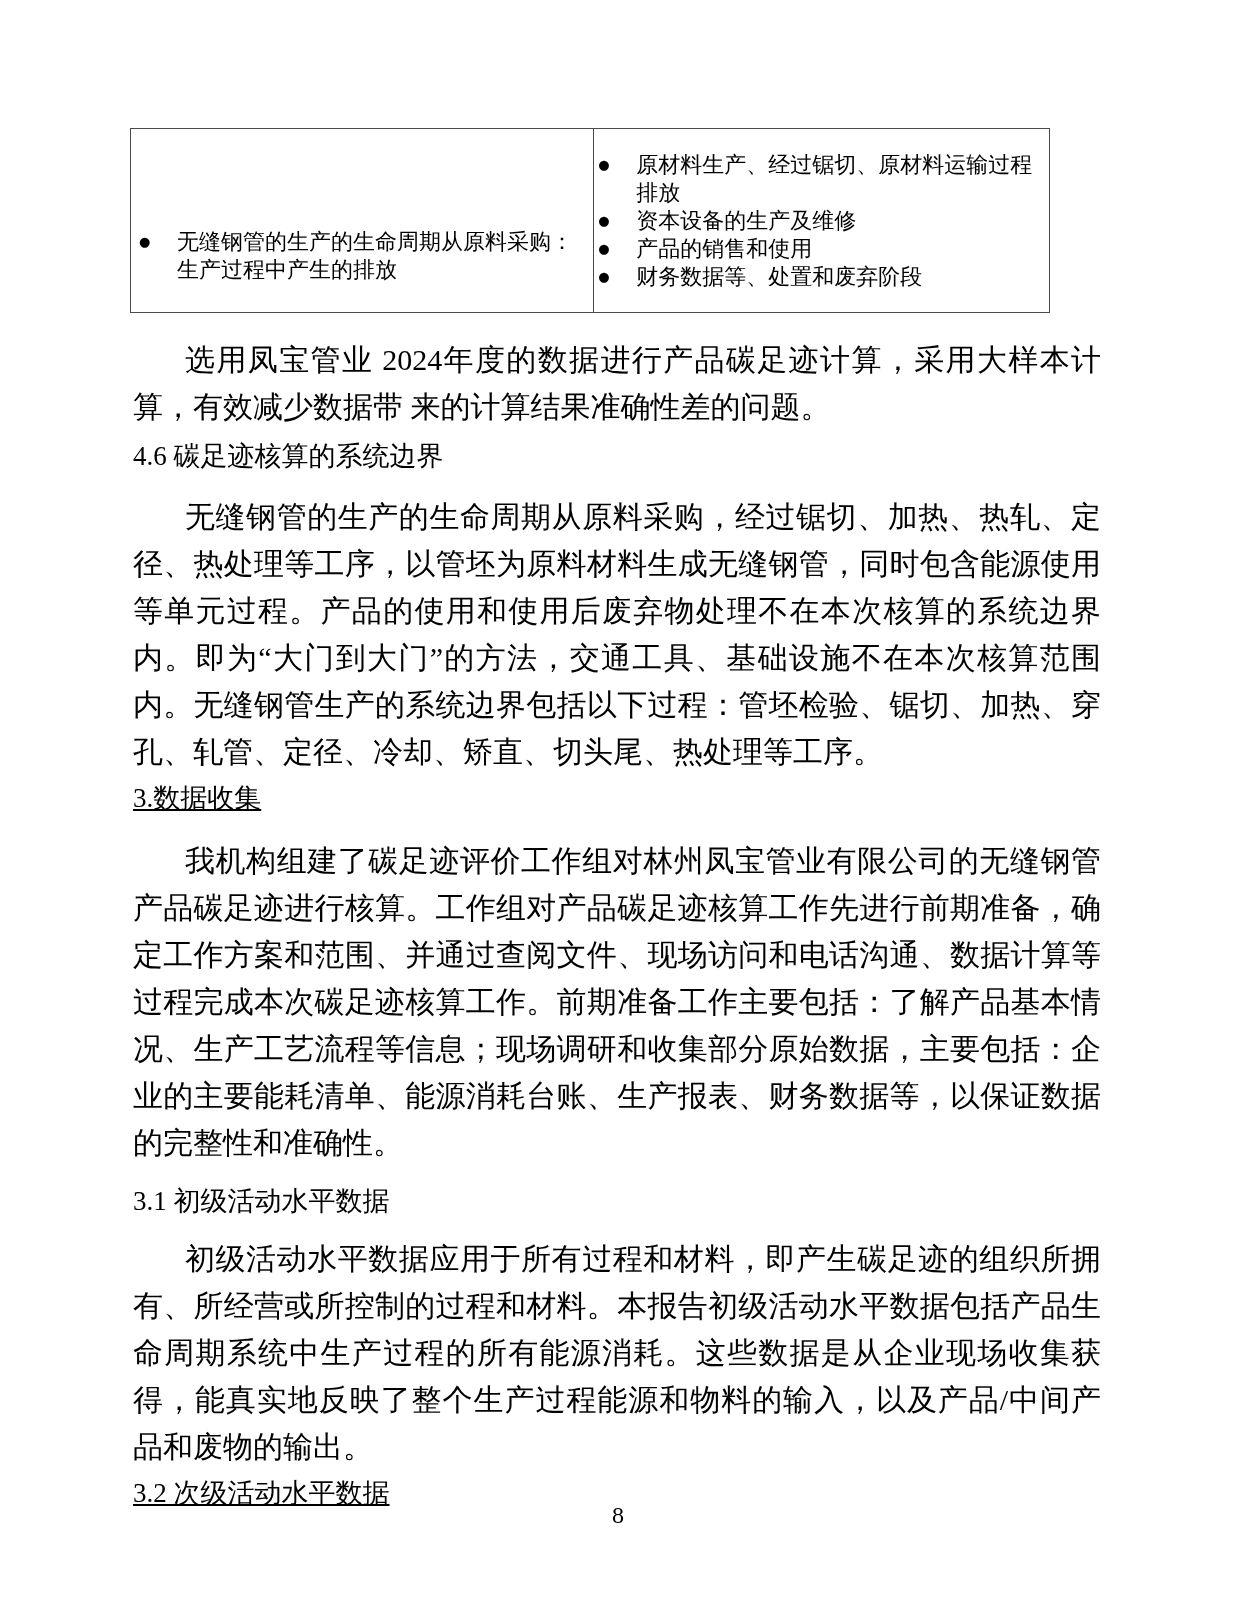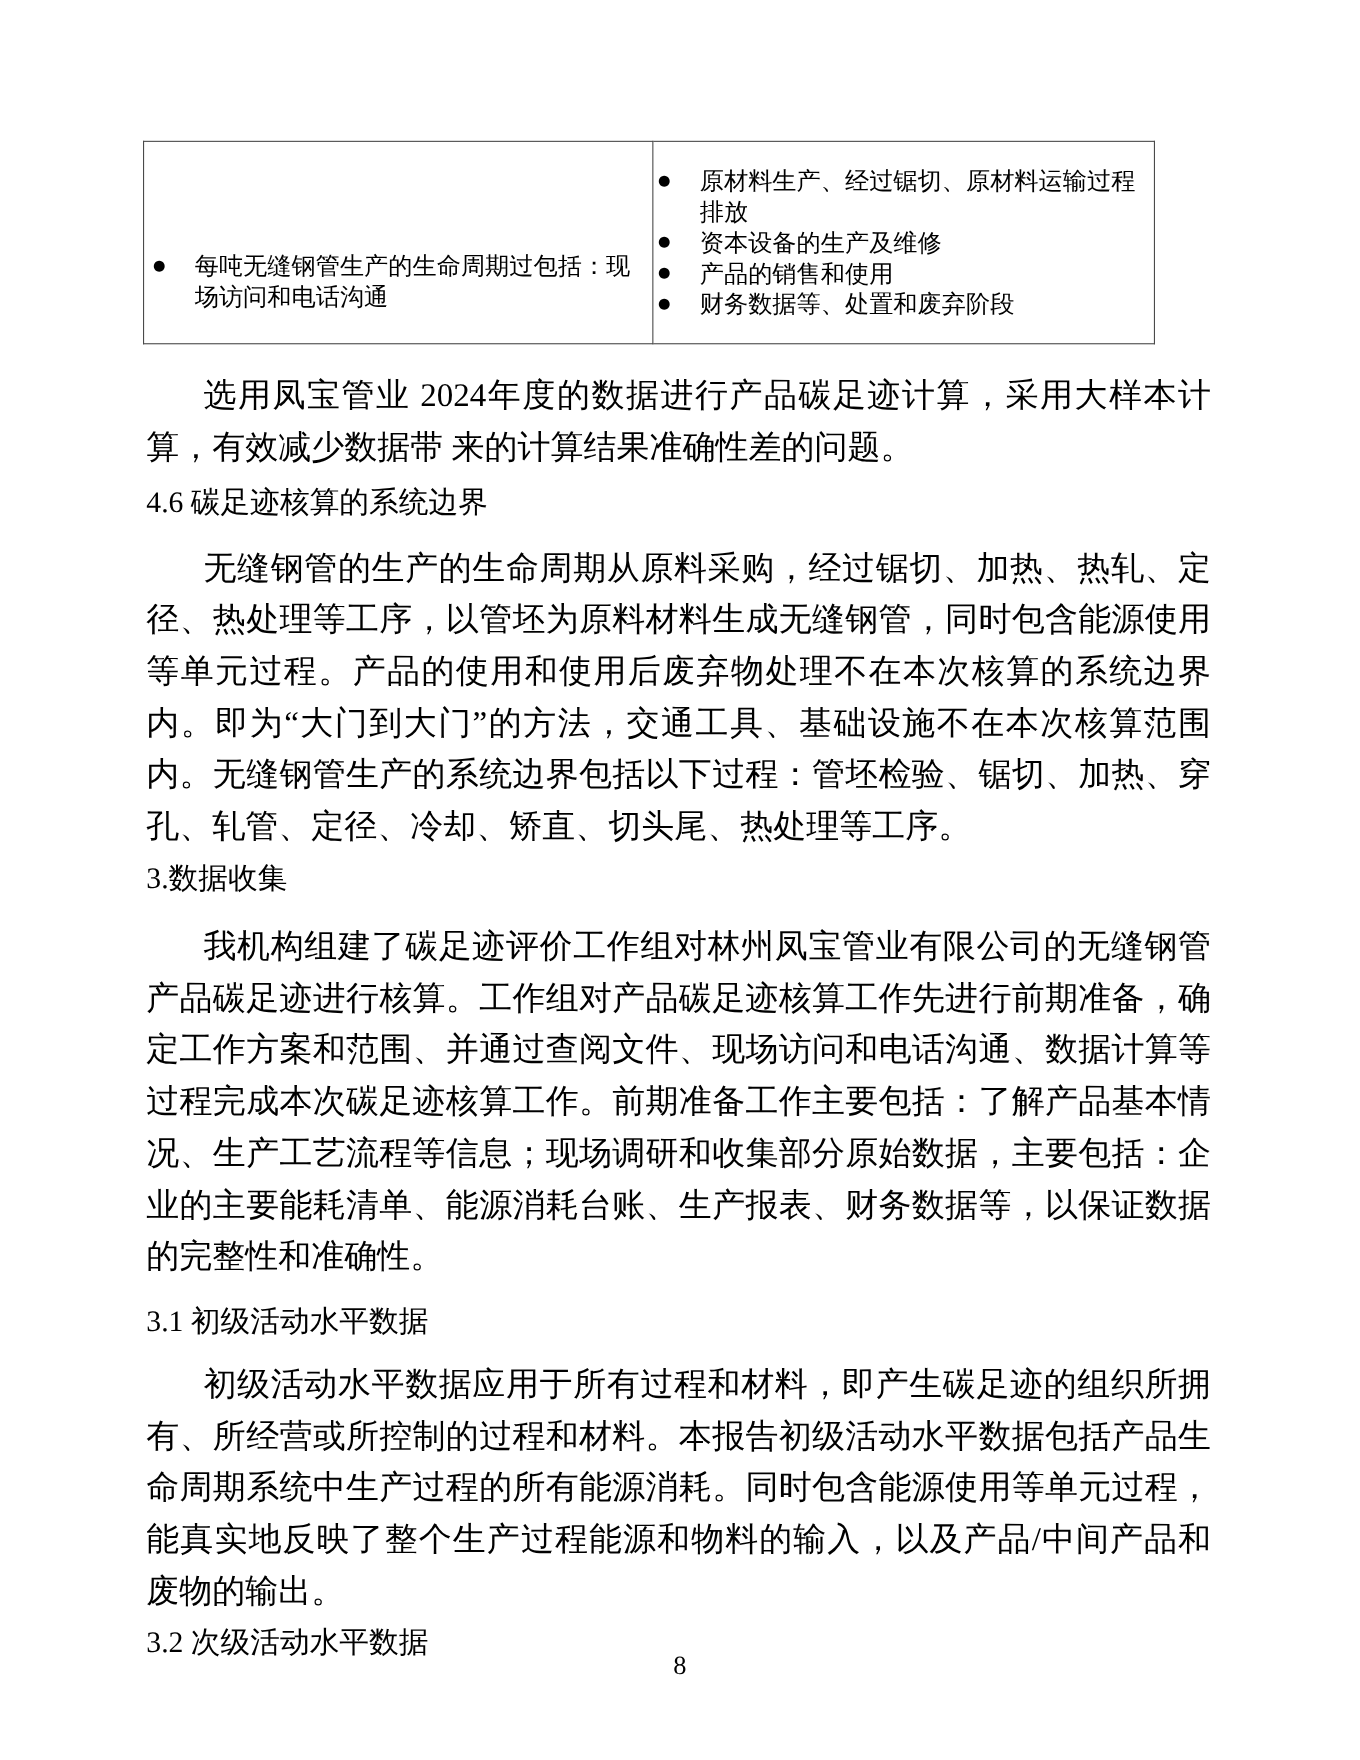--- a/index.html
+++ b/index.html
@@ -50,21 +50,21 @@
     margin:0;
     text-align:justify;
     text-indent:52px;
   }
   .mt-29 { margin-top:29px; }
   .mt-23 { margin-top:23px; }
   .mt-20 { margin-top:20px; }
   .mt-22 { margin-top:22px; }
   .mt-17 { margin-top:17px; }
   .mt-9  { margin-top:9px;  }
-  .mt-6  { margin-top:6px;  }
+  .mt-6  { margin-top:6px;text-decoration:underline;  }
   .mt-5  { margin-top:18px;  }
 
   .page-number {
     position:absolute;
     left:0; right:0; top:1500px;
     text-align:center;
     font-size:24px;
     line-height:30px;
   }
 </style>
@@ -73,21 +73,21 @@
 
 <div class="page">
   <div class="content">
 
     <table class="scope-table">
       <tbody>
         <tr>
           <td class="cell-left">
             <div class="li">
               <span class="bullet">●</span>
-              <span class="li-text">每吨无缝钢管生产的生命周期过包括：现场访问和电话沟通</span>
+              <span class="li-text">无缝钢管的生产的生命周期从原料采购：生产过程中产生的排放</span>
             </div>
           </td>
           <td class="cell-right">
             <div class="li">
               <span class="bullet">●</span>
               <span class="li-text">原材料生产、经过锯切、原材料运输过程排放</span>
             </div>
             <div class="li">
               <span class="bullet">●</span>
               <span class="li-text">资本设备的生产及维修</span>
@@ -107,20 +107,20 @@
 
     <p class="para mt-23">选用凤宝管业 2024年度的数据进行产品碳足迹计算，采用大样本计算，有效减少数据带 来的计算结果准确性差的问题。</p>
 
     <h2 class="hd mt-9">4.6 碳足迹核算的系统边界</h2>
     <p class="para mt-20">无缝钢管的生产的生命周期从原料采购，经过锯切、加热、热轧、定径、热处理等工序，以管坯为原料材料生成无缝钢管，同时包含能源使用等单元过程。产品的使用和使用后废弃物处理不在本次核算的系统边界内。即为“大门到大门”的方法，交通工具、基础设施不在本次核算范围内。无缝钢管生产的系统边界包括以下过程：管坯检验、锯切、加热、穿孔、轧管、定径、冷却、矫直、切头尾、热处理等工序。</p>
 
     <h2 class="hd mt-6">3.数据收集</h2>
     <p class="para mt-22">我机构组建了碳足迹评价工作组对林州凤宝管业有限公司的无缝钢管产品碳足迹进行核算。工作组对产品碳足迹核算工作先进行前期准备，确定工作方案和范围、并通过查阅文件、现场访问和电话沟通、数据计算等过程完成本次碳足迹核算工作。前期准备工作主要包括：了解产品基本情况、生产工艺流程等信息；现场调研和收集部分原始数据，主要包括：企业的主要能耗清单、能源消耗台账、生产报表、财务数据等，以保证数据的完整性和准确性。</p>
 
     <h2 class="hd mt-5">3.1 初级活动水平数据</h2>
-    <p class="para mt-17">初级活动水平数据应用于所有过程和材料，即产生碳足迹的组织所拥有、所经营或所控制的过程和材料。本报告初级活动水平数据包括产品生命周期系统中生产过程的所有能源消耗。同时包含能源使用等单元过程，能真实地反映了整个生产过程能源和物料的输入，以及产品/中间产品和废物的输出。</p>
+    <p class="para mt-17">初级活动水平数据应用于所有过程和材料，即产生碳足迹的组织所拥有、所经营或所控制的过程和材料。本报告初级活动水平数据包括产品生命周期系统中生产过程的所有能源消耗。这些数据是从企业现场收集获得，能真实地反映了整个生产过程能源和物料的输入，以及产品/中间产品和废物的输出。</p>
 
     <h2 class="hd mt-6">3.2 次级活动水平数据</h2>
 
   </div>
 
   <div class="page-number">8</div>
 </div>
 
 </body></html>

